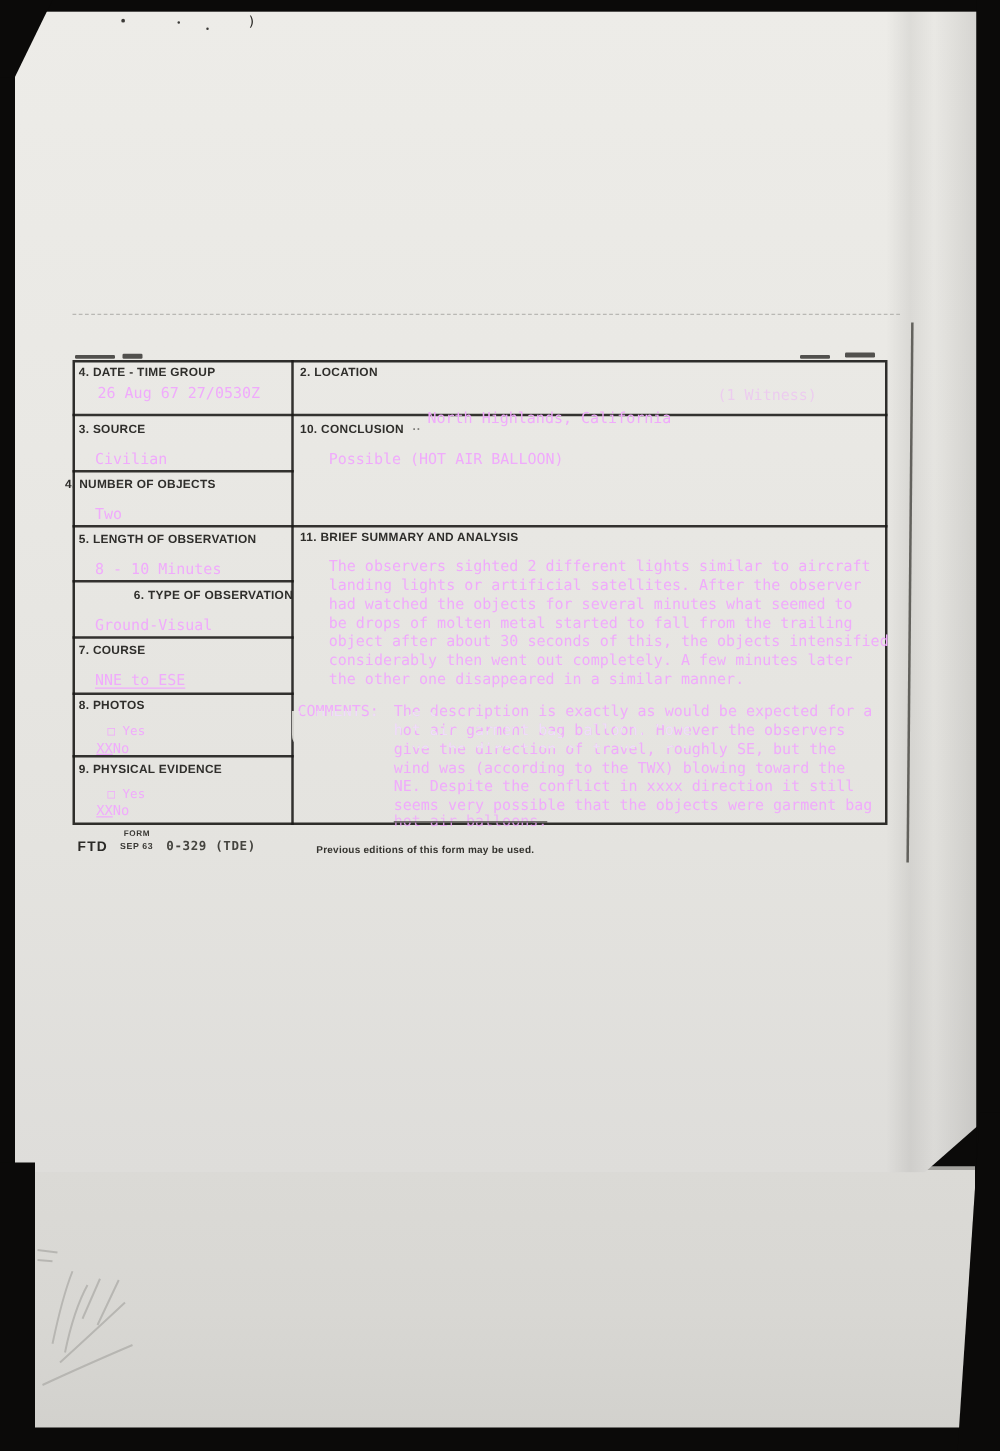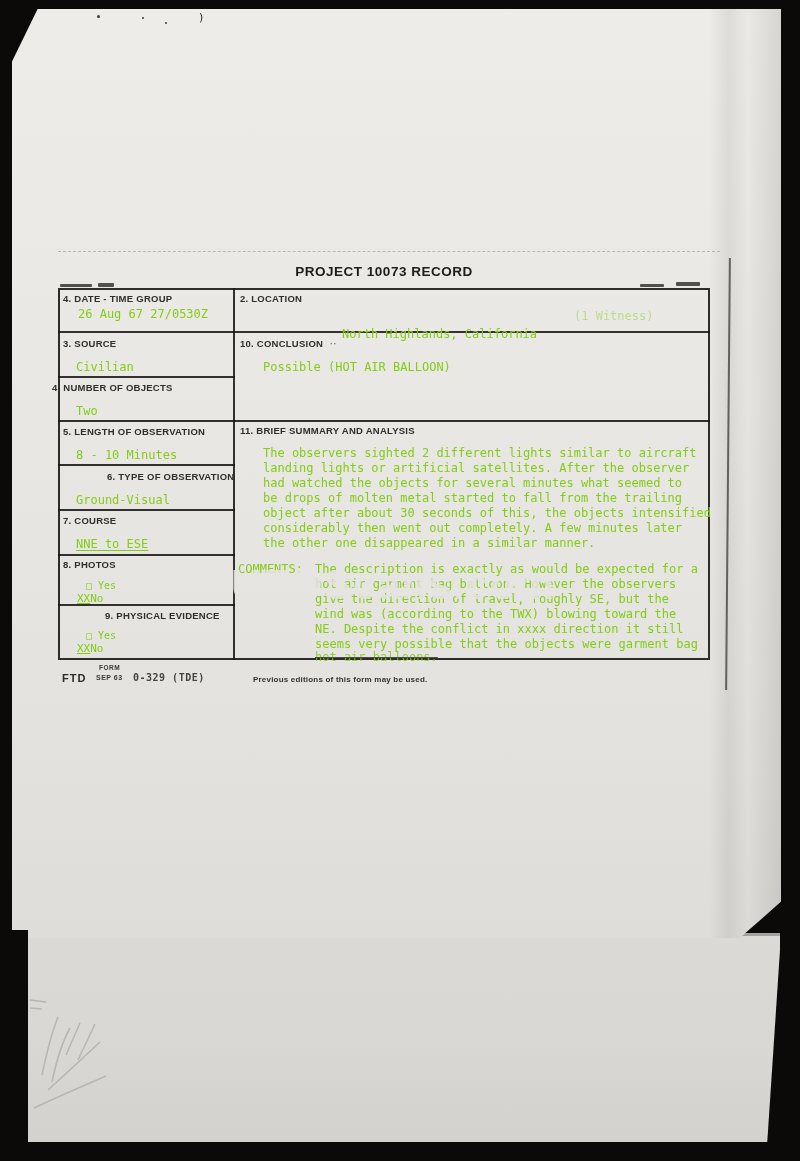--- a/index.html
+++ b/index.html
@@ -21,21 +21,21 @@
   #edge-top{left:0;top:0;width:800px;height:9px;}
   #edge-left{left:0;top:0;width:12px;height:940px;}
   #corner-tl{left:0;top:0;width:42px;height:62px;clip-path:polygon(0 0,100% 0,28% 100%,0 100%);}
   #edge-right{left:781px;top:0;width:19px;height:1161px;}
   #edge-bottom{left:0;top:1142px;width:800px;height:19px;}
   #edge-bl{left:0;top:930px;width:28px;height:231px;}
   #edge-br{left:760px;top:890px;width:40px;height:271px;clip-path:polygon(100% 0,100% 100%,15% 100%,60% 0);}
   
   .content{z-index:3;}
   .lbl{font:700 9.5px/11px "Liberation Sans",sans-serif;color:#2f2e2b;letter-spacing:.25px;}
-  .typed{font:12px/15px "DejaVu Sans Mono",monospace;color:#84cc16;white-space:pre-line;}
+  .typed{font:12px/15px "DejaVu Sans Mono",monospace;color:#f0abfc;white-space:pre-line;}
   .border-line{background:rgba(25,24,22,.88);}
   #title{left:58px;top:264px;width:652px;text-align:center;
          font:700 13.5px "Liberation Sans",sans-serif;color:#1d1c1a;letter-spacing:.5px;}
   #faintline{left:58px;top:251px;width:662px;border-top:1px dashed #a9a8a4;opacity:.75;}
   .smudge{background:#2c2b28;filter:blur(.6px);opacity:.8;border-radius:1px;}
   .speck{background:#3b3a37;border-radius:50%;}
   #penline{left:727px;top:258px;width:2px;height:432px;background:#45443f;opacity:.8;transform:rotate(.5deg);}
   #watermark{left:231px;top:561px;font:700 43px/46px "Liberation Sans",sans-serif;
              color:rgba(228,227,222,.9);letter-spacing:.5px;mix-blend-mode:lighten;
              text-shadow:0 0 2px rgba(110,110,105,.35);z-index:5;}
@@ -64,21 +64,20 @@
   <div id="edge-bottom" class="abs edge"></div>
   <div id="edge-bl" class="abs edge"></div>
   <div id="edge-br" class="abs edge"></div>
 
   <div class="abs speck content" style="left:97px;top:15px;width:3px;height:3px;"></div>
   <div class="abs speck content" style="left:142px;top:17px;width:2px;height:2px;"></div>
   <div class="abs speck content" style="left:165px;top:22px;width:2px;height:2px;"></div>
   <div class="abs content typed" style="left:198px;top:10px;font-size:11px;color:#2a2926;">)</div>
 
   <div id="faintline" class="abs content"></div>
-  <div id="title" class="abs content">PROJECT 10073 RECORD</div>
 
   <div class="abs smudge content" style="left:60px;top:284px;width:32px;height:3px;"></div>
   <div class="abs smudge content" style="left:98px;top:283px;width:16px;height:4px;"></div>
   <div class="abs smudge content" style="left:640px;top:284px;width:24px;height:3px;"></div>
   <div class="abs smudge content" style="left:676px;top:282px;width:24px;height:4px;"></div>
 
   <div class="abs content" style="left:58px;top:288px;width:652px;height:372px;border:2px solid rgba(25,24,22,.9);box-sizing:border-box;"></div>
   <div class="abs content border-line" style="left:233px;top:288px;width:2px;height:372px;"></div>
   <div class="abs content border-line" style="left:58px;top:331px;width:652px;height:2px;"></div>
   <div class="abs content border-line" style="left:58px;top:420px;width:652px;height:2px;"></div>
@@ -128,21 +127,21 @@
 give the direction of travel, roughly SE, but the
 wind was (according to the TWX) blowing toward the
 NE.  Despite the conflict in xxxx direction it still
 seems very possible that the objects were garment bag</div>
   <div class="abs content typed struck" style="left:315px;top:650px;z-index:4;">hot air balloons.</div>
 
   <div class="abs content lbl" style="left:63px;top:559px;">8. PHOTOS</div>
   <div class="abs content typed" style="left:86px;top:578px;font-size:10px;"><span>□</span> <span>Yes</span></div>
   <div class="abs content typed" style="left:77px;top:591px;font-size:11px;"><span class="xx">XX</span><span>No</span></div>
 
-  <div class="abs content lbl" style="left:63px;top:610px;margin-left:42px;">9. PHYSICAL EVIDENCE</div>
+  <div class="abs content lbl" style="left:63px;top:610px;">9. PHYSICAL EVIDENCE</div>
   <div class="abs content typed" style="left:86px;top:628px;font-size:10px;"><span>□</span> <span>Yes</span></div>
   <div class="abs content typed" style="left:77px;top:641px;font-size:11px;"><span class="xx">XX</span><span>No</span></div>
 
   <div id="ftd" class="abs content" style="left:62px;top:672px;">FTD</div>
   <div class="abs content tiny" style="left:99px;top:664px;">FORM</div>
   <div class="abs content tiny" style="left:96px;top:674px;font-size:7px;">SEP 63</div>
   <div id="form-number" class="abs content" style="left:133px;top:672px;">0-329 (TDE)</div>
   <div id="footer-note" class="abs content" style="left:240px;top:675px;padding-left:13px;">Previous editions of this form may be used.</div>
 
   <div id="penline" class="abs content"></div>

